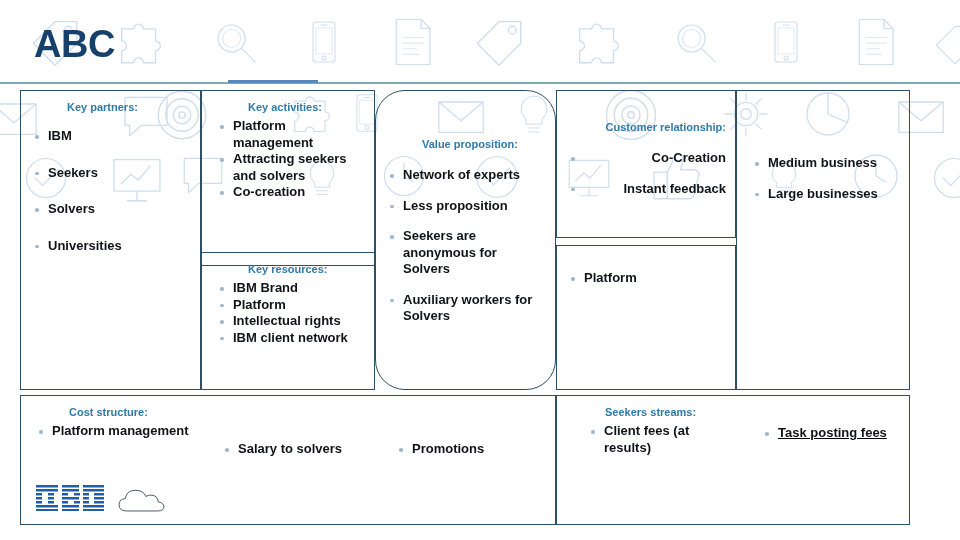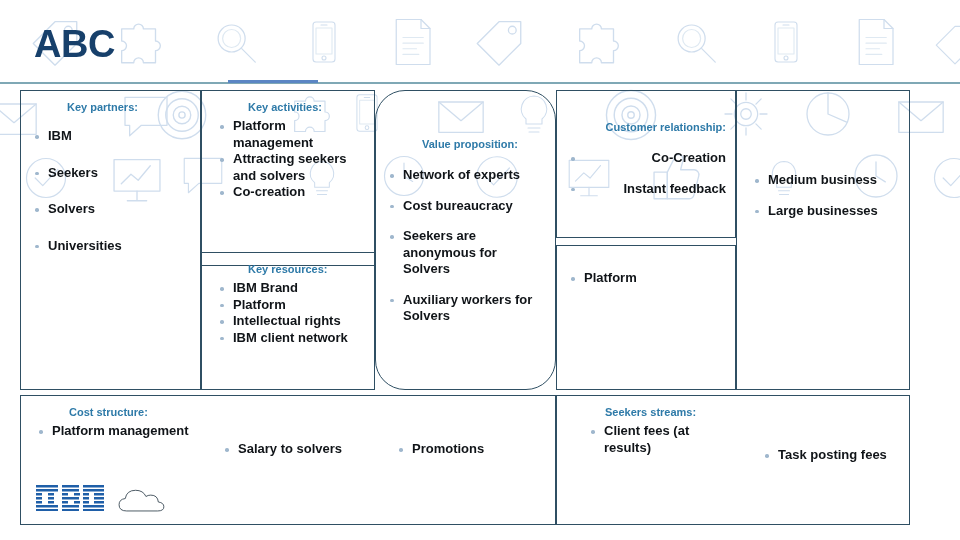--- a/index.html
+++ b/index.html
@@ -206,21 +206,21 @@
         <li>IBM client network</li>
       </ul>
     </div>
   </div>
 
   <div class="cell" style="left:355px;top:0;width:181px;height:300px;border-radius:30px;">
     <div class="cell-inner" style="padding-top:45px;">
       <div class="cell-title">Value proposition:</div>
       <ul class="blist spaced" style="margin-top:14px;">
         <li>Network of experts</li>
-        <li>Cost bureaucracy</li>
+        <li>Less proposition</li>
         <li>Seekers are anonymous for Solvers</li>
         <li>Auxiliary workers for Solvers</li>
       </ul>
     </div>
   </div>
 
   <div class="cell" style="left:536px;top:0;width:180px;height:148px;">
     <div class="cell-inner" style="padding-top:28px;text-align:right;">
       <div class="cell-title">Customer relationship:</div>
       <ul class="blist spaced" style="margin-top:14px;">
@@ -233,21 +233,21 @@
   <div class="cell" style="left:536px;top:155px;width:180px;height:145px;">
     <div class="cell-inner">
       <ul class="blist" style="margin-top:16px;">
         <li>Platform</li>
       </ul>
     </div>
   </div>
 
   <div class="cell" style="left:716px;top:0;width:174px;height:300px;">
     <div class="cell-inner" style="padding-top:50px;padding-left:14px;">
-      <ul class="blist spaced" style="margin-top:31px;">
+      <ul class="blist spaced" style="margin-top:14px;">
         <li>Medium business</li>
         <li>Large businesses</li>
       </ul>
     </div>
   </div>
 
   <div class="cell" style="left:0;top:305px;width:536px;height:130px;">
     <div class="bottom-flow">
       <div class="cell-title">Cost structure:</div>
       <div class="bottom-cols" style="height:60px;">
@@ -302,20 +302,20 @@
     </svg>
   </div>
 
   <div class="cell" style="left:536px;top:305px;width:354px;height:130px;">
     <div class="bottom-flow">
       <div class="cell-title">Seekers streams:</div>
       <div class="bottom-cols" style="height:60px;">
         <ul class="blist tight bcol" style="left:18px;width:150px;">
           <li>Client fees (at results)</li>
         </ul>
-        <ul class="blist tight bcol" style="left:192px;width:165px;top:24px;">
+        <ul class="blist tight bcol" style="left:192px;width:165px;top:2px;text-decoration:underline;">
           <li>Task posting fees</li>
         </ul>
       </div>
     </div>
   </div>
 
 </div>
 
 </body></html>

